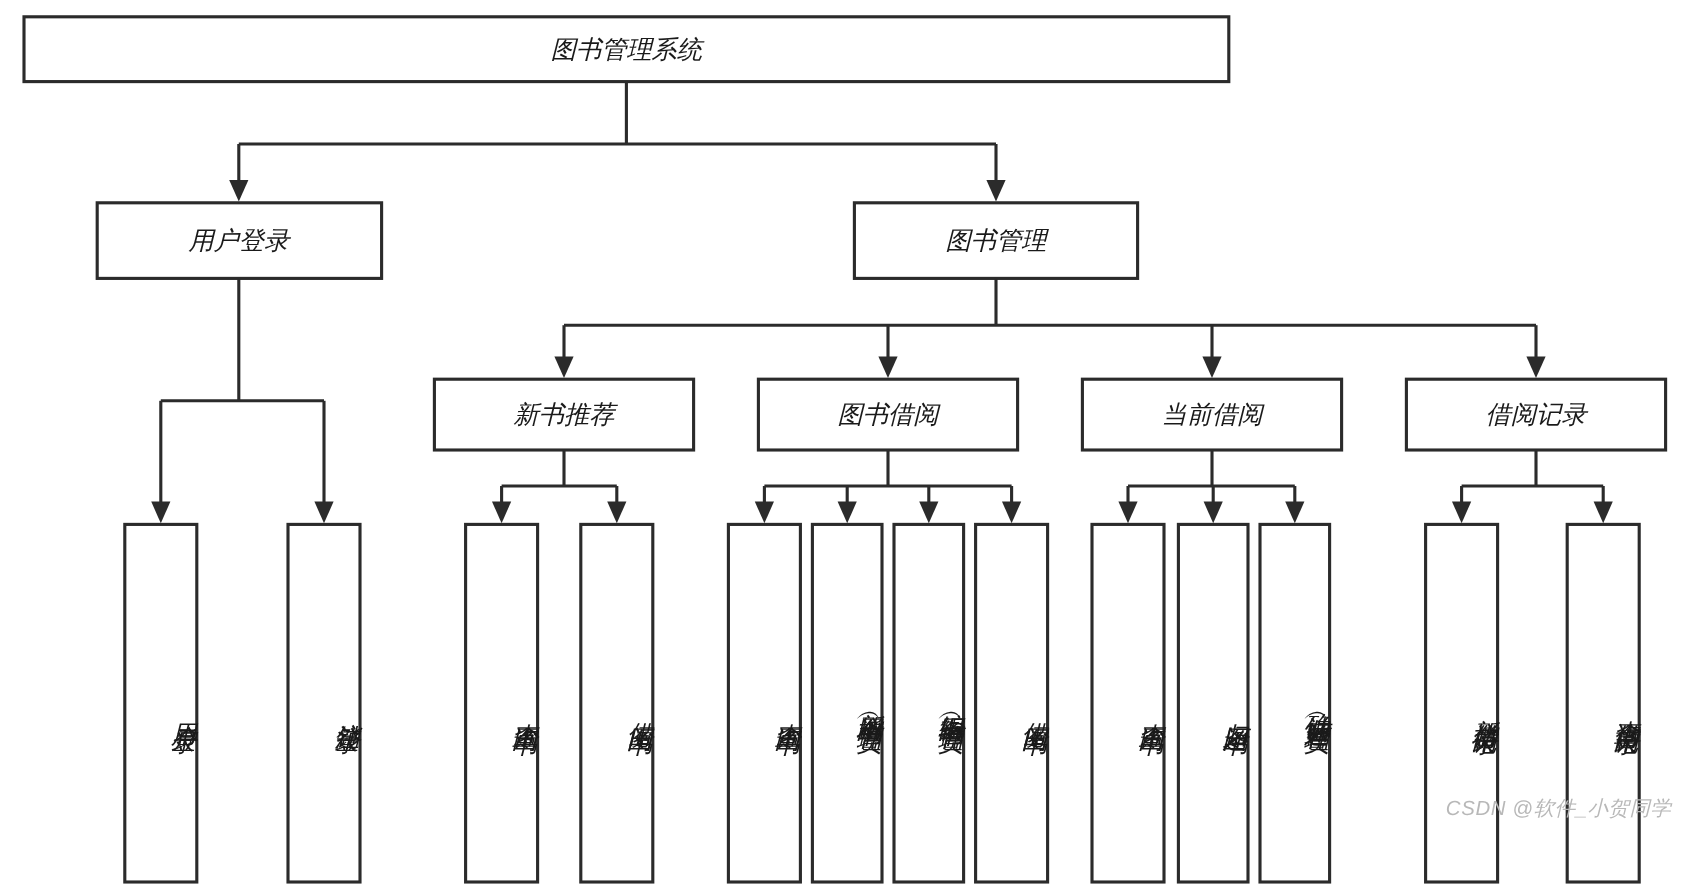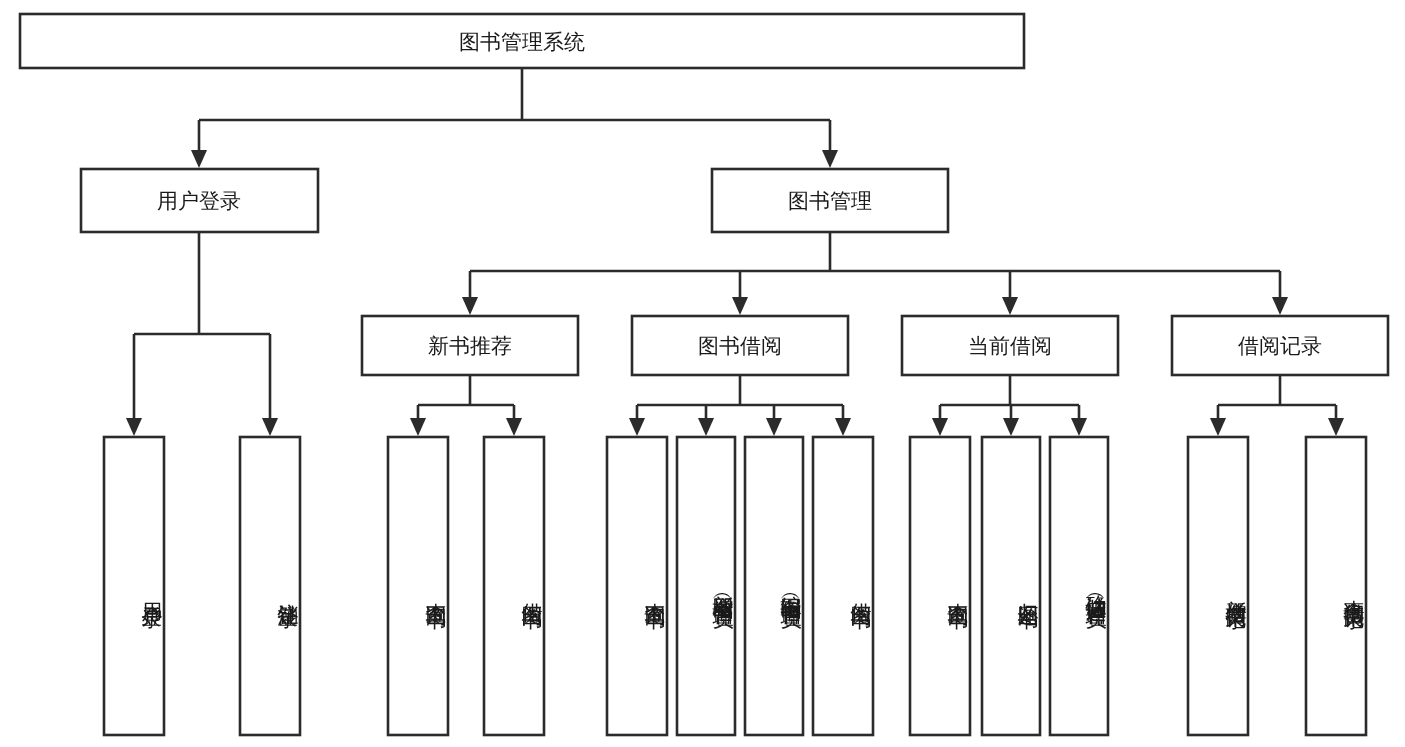--- a/index.html
+++ b/index.html
@@ -10,20 +10,21 @@
   body {
     width: 1405px;
     height: 747px;
     font-family: "Liberation Sans", "DejaVu Sans", sans-serif;
     overflow: hidden;
   }
   #diagram-root {
     position: relative;
     width: 1405px;
     height: 691px;
+    font-style: italic;
   }
   svg.diagram-canvas {
     position: absolute;
     top: 0;
     left: 0;
     width: 1405px;
     height: 747px;
     display: block;
   }
   .node-box {
@@ -219,13 +220,14 @@
   <div class="vtext-holder" style="left:607px;  top:455px; width:60px; height:270px;">查询图书</div>
   <div class="vtext-holder" style="left:677px;  top:442px; width:58px; height:290px;">新增图书（管理员）</div>
   <div class="vtext-holder" style="left:745px;  top:442px; width:58px; height:290px;">编辑图书（管理员）</div>
   <div class="vtext-holder" style="left:813px;  top:455px; width:60px; height:270px;">借阅图书</div>
   <div class="vtext-holder" style="left:910px;  top:455px; width:60px; height:270px;">查询图书</div>
   <div class="vtext-holder" style="left:982px;  top:455px; width:58px; height:270px;">归还图书</div>
   <div class="vtext-holder" style="left:1050px; top:442px; width:58px; height:290px;">确认归还（管理员）</div>
   <div class="vtext-holder" style="left:1188px; top:448px; width:60px; height:282px;">新增借阅记录</div>
   <div class="vtext-holder" style="left:1306px; top:448px; width:60px; height:282px;">查询借阅记录</div>
 
+  <div class="watermark">CSDN @软件_小贺同学</div>
 </div>
 
 </body></html>

